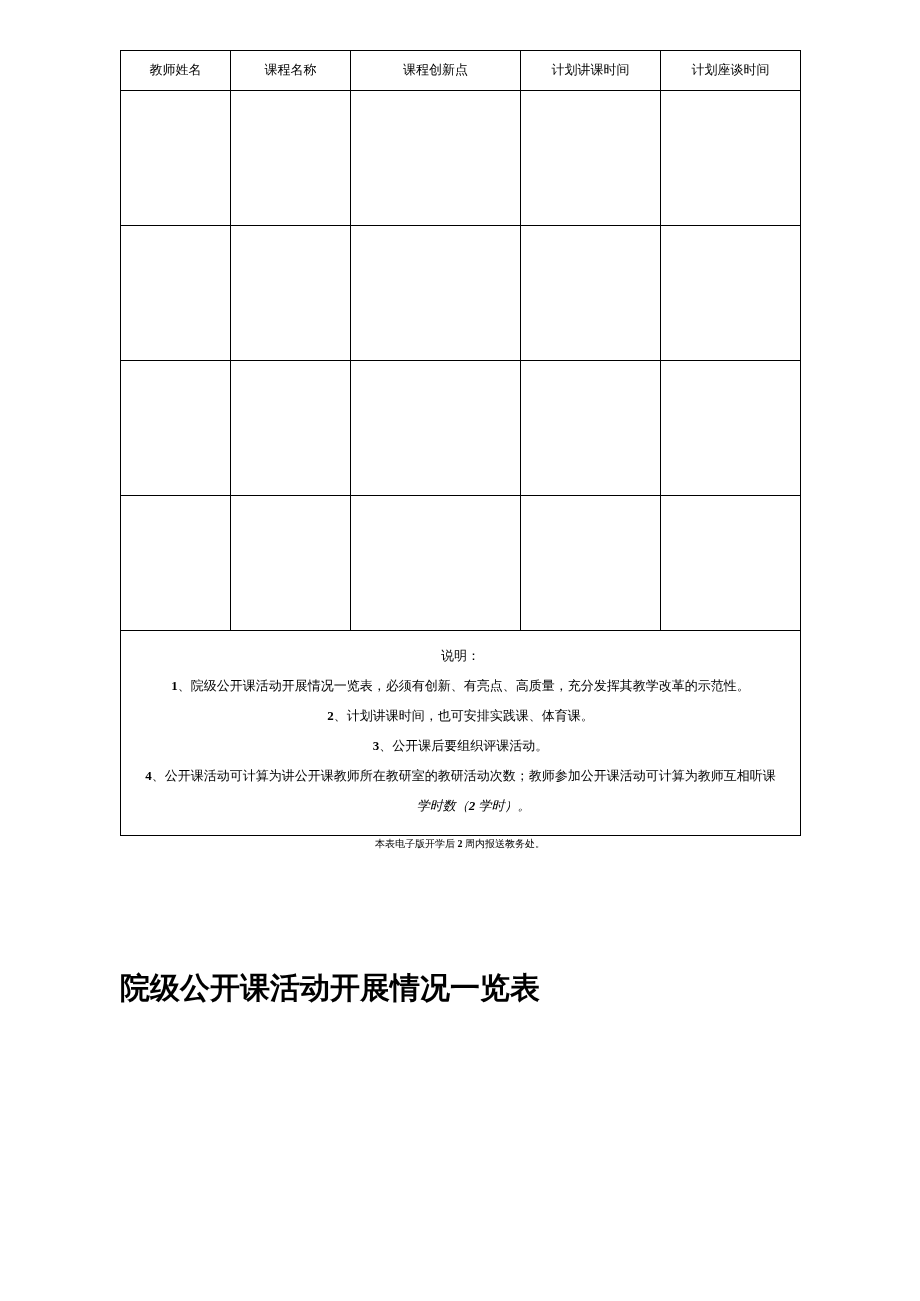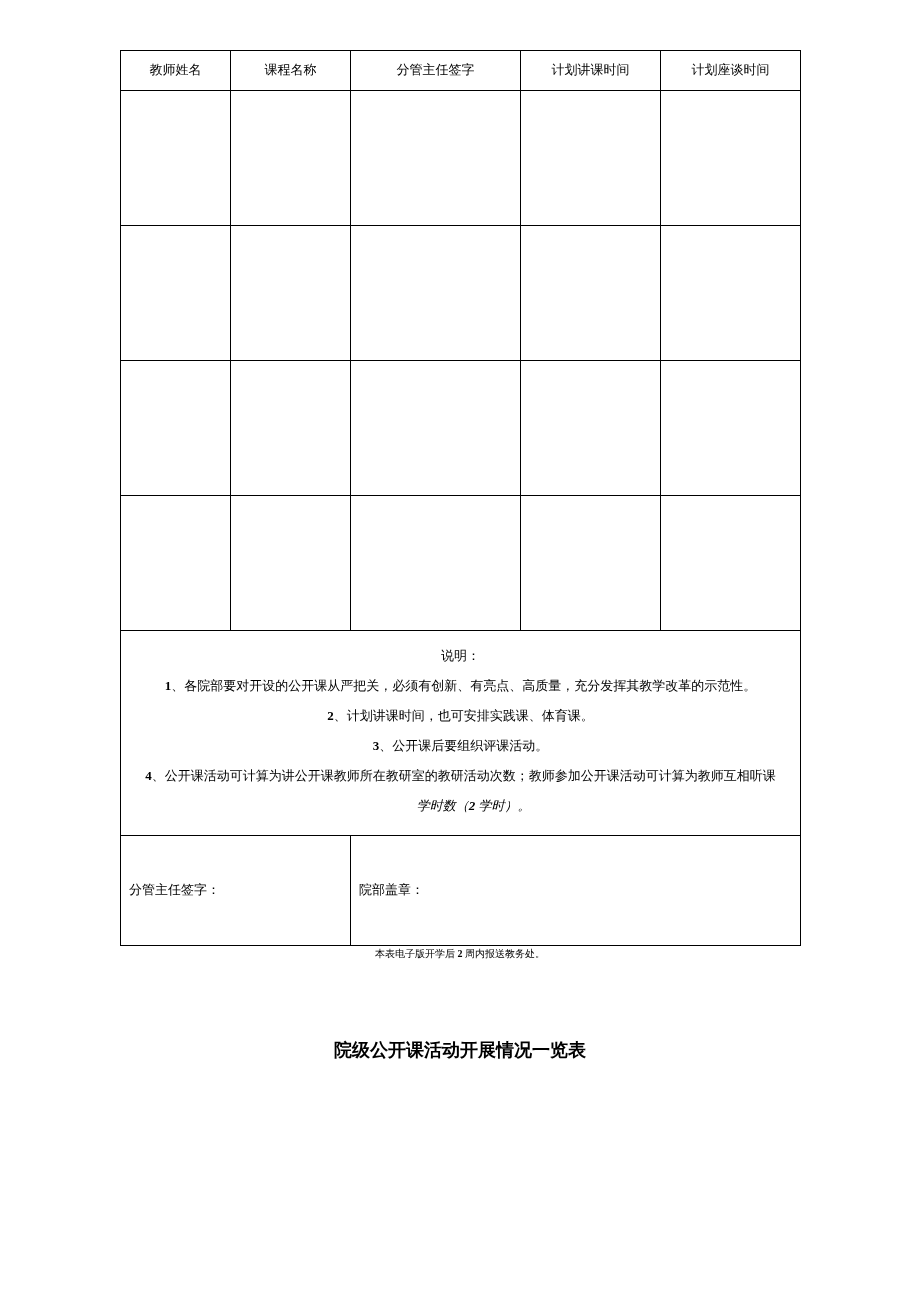--- a/index.html
+++ b/index.html
@@ -58,24 +58,23 @@
     .sig-cell {
       text-align: left !important;
       padding: 12px 8px !important;
       height: 110px;
     }
     .footer-note {
       text-align: center;
       font-size: 10px;
     }
     .page-title {
-      text-align: center;
-      font-size: 18px;
+      font-size: 30px;
       font-weight: bold;
-      margin-top: 74px;
+      margin-top: 112px;
     }
     .bold-num {
       font-family: "Times New Roman", serif;
       font-weight: bold;
     }
   </style>
 </head>
 <body>
 
 <table class="main-table">
@@ -83,21 +82,21 @@
     <col class="col-1">
     <col class="col-2">
     <col class="col-3">
     <col class="col-4">
     <col class="col-5">
   </colgroup>
   <thead>
     <tr>
       <th>教师姓名</th>
       <th>课程名称</th>
-      <th>分管主任签字</th>
+      <th>课程创新点</th>
       <th>计划讲课时间</th>
       <th>计划座谈时间</th>
     </tr>
   </thead>
   <tbody>
     <tr class="data-row">
       <td></td>
       <td></td>
       <td></td>
       <td></td>
@@ -120,30 +119,26 @@
     <tr class="data-row">
       <td></td>
       <td></td>
       <td></td>
       <td></td>
       <td></td>
     </tr>
     <tr>
       <td colspan="5" class="notes-cell">
         <div class="note-line">说明：</div>
-        <div class="note-line"><span class="bold-num">1</span><span>、各院部要对开设的公开课从严把关，必须有创新、有亮点、高质量，充分发挥其教学改革的示范性。</span></div>
+        <div class="note-line"><span class="bold-num">1</span><span>、院级公开课活动开展情况一览表，必须有创新、有亮点、高质量，充分发挥其教学改革的示范性。</span></div>
         <div class="note-line"><span class="bold-num">2</span><span>、计划讲课时间，也可安排实践课、体育课。</span></div>
         <div class="note-line"><span class="bold-num">3</span><span>、公开课后要组织评课活动。</span></div>
         <div class="note-line"><span class="bold-num">4</span><span>、公开课活动可计算为讲公开课教师所在教研室的教研活动次数；教师参加公开课活动可计算为教师互相听课</span></div>
         <div class="note-line note-indent"><span>学时数（</span><span class="bold-num">2</span><span> 学时）。</span></div>
       </td>
-    </tr>
-    <tr>
-      <td colspan="2" class="sig-cell">分管主任签字：</td>
-      <td colspan="3" class="sig-cell">院部盖章：</td>
     </tr>
   </tbody>
 </table>
 
 <div class="footer-note">
   <span>本表电子版开学后 </span><span class="bold-num">2</span><span> 周内报送教务处。</span>
 </div>
 
 <div class="page-title">院级公开课活动开展情况一览表</div>
 

